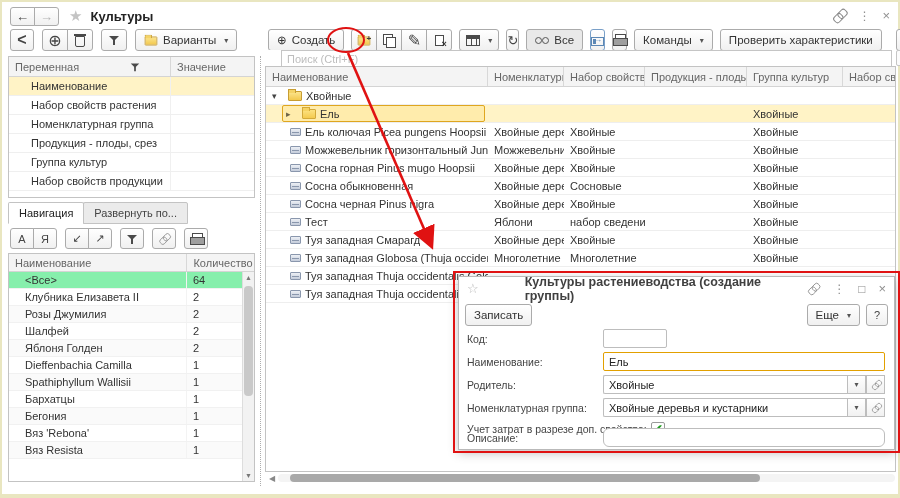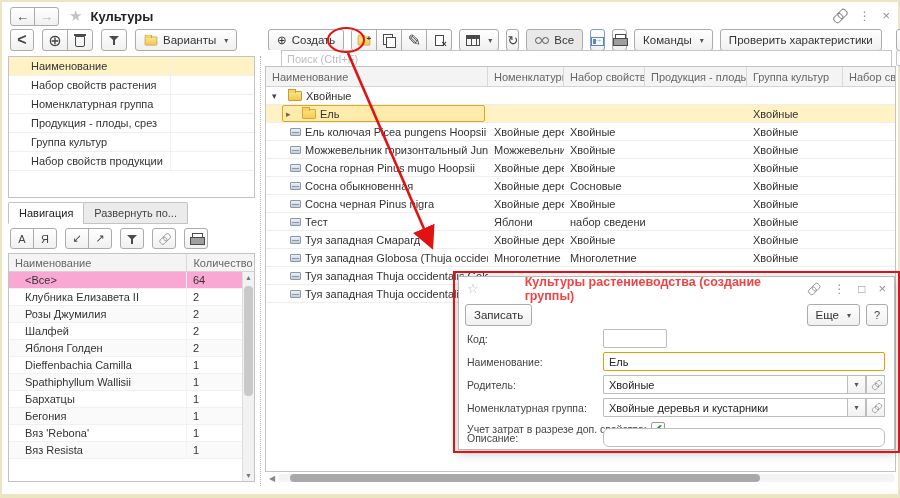--- a/index.html
+++ b/index.html
@@ -81,21 +81,21 @@
   .tab { padding:4px 10px 3px; border:1px solid #C3C3C3; background:#EBEBEB; color:#444; margin-right:-1px; border-radius:2px 2px 0 0; }
   .tab.active { background:#fff; border-bottom-color:#fff; font-weight:normal; color:#222; }
   .nav-tb { position:absolute; left:8px; top:226px; display:flex; gap:8px; align-items:center; }
   .nav-tb .ibtn { width:24px; height:21px; font-size:11px; }
   .navtable { position:absolute; left:6px; top:251px; width:247px; height:229px; border:1px solid #C3C3C3; background:#fff; font-size:11px; overflow:hidden; }
   .nhead { display:flex; height:18px; background:#F4F4F4; border-bottom:1px solid #D4D4D4; color:#666; align-items:center; }
   .nhead .c1 { width:178px; padding-left:6px; border-right:1px solid #D8D8D8; height:100%; display:flex; align-items:center; }
   .nhead .c2 { flex:1; padding-left:5px;text-align:center; }
   .nrow { display:flex; height:17px; align-items:center; border-bottom:1px solid #F1F1F1; color:#333; }
   .nrow:nth-child(odd) { background:#FAFAFA; }
-  .nrow.sel { background:#f9a8d4; }
+  .nrow.sel { background:#86efac; }
   .nrow .c1 { width:178px; height:100%; display:flex; align-items:center; gap:6px; padding-left:10px; border-right:1px solid #F3F3F3; overflow:hidden; white-space:nowrap; }
   .nrow .c2 { flex:1; padding-left:6px; }
   .vscroll { position:absolute; right:0; top:18px; bottom:0; width:12px; background:#F2F2F2; border-left:1px solid #DDDDDD; }
   .vscroll .thumb { position:absolute; left:1px; right:1px; top:14px; height:110px; background:#C9C9C9; border-radius:4px; }
   .vscroll .up, .vscroll .dn { position:absolute; left:0; right:0; height:11px; font-size:7px; color:#777; text-align:center; line-height:11px; }
   .vscroll .up { top:0; } .vscroll .dn { bottom:0; }
 
   .splitter { position:absolute; left:258px; top:54px; bottom:8px; width:1px; border-left:1px dotted #ADADAD; }
 
   
@@ -131,21 +131,21 @@
   .hscroll .larr { width:12px; font-size:8px; color:#888; text-align:center; }
   .hscroll .track { flex:1; height:8px; background:#F4F4F4; border-radius:4px; position:relative; }
   .hscroll .thumb { position:absolute; left:12px; width:470px; top:0; height:8px; background:#A9A9A9; border-radius:4px; }
 
   
   .red-rect { position:absolute; left:451px; top:269px; width:447px; height:182px; border:2.5px solid #E01212; z-index:40; pointer-events:none; }
   .red-ellipse { position:absolute; left:325px; top:25px; width:38px; height:26px; border:2.5px solid #E01212; border-radius:50%; z-index:40; pointer-events:none; }
   .dialog { position:absolute; left:456px; top:274px; width:437px; height:174px; background:#fff; border:1px solid #B9B9B9; box-shadow:0 3px 10px rgba(0,0,0,.25); z-index:30; font-size:11px; }
   .dtitle { position:absolute; left:0; top:0; right:0; height:23px; display:flex; align-items:center; padding:0 8px; }
   .dtitle .star { color:#B9B9B9; font-size:13px; margin-right:7px; }
-  .dtitle .txt { font-size:12.5px; font-weight:bold; color:#ef4444;padding-left:39px; }
+  .dtitle .txt { font-size:12.5px; font-weight:bold; color:#404040;padding-left:39px; }
   .dtitle .dicons { margin-left:auto; display:flex; gap:13px; align-items:center; color:#8F8F8F; font-size:12px; }
   .dbtns { position:absolute; left:6px; right:6px; top:26px; height:24px; display:flex; gap:6px; align-items:center; }
   .btn-primary { height:22px; padding:0 10px; background:linear-gradient(#FFE073,#FFD042); border:1px solid #D9B22A; border-radius:3px; font-size:11.5px; font-weight:bold; color:#4A3A00; display:inline-flex; align-items:center; }
   .dbtns .spacer { flex:1; }
   .drow { position:absolute; left:8px; right:9px; height:19px; display:flex; align-items:center; }
   .drow .lbl { width:136px; flex:none; color:#444; font-size:10.5px; }
   .drow .inp { height:19px; border:1px solid #BDBDBD; border-radius:2px; font-size:11px; color:#222; display:flex; align-items:center; padding:0 5px; background:#fff; }
   .drow .inp.hl { border:1px solid #E2A000; border-radius:2px; }
   .combo { flex:1; display:flex; }
   .combo .inp { flex:1; border-right:none; border-radius:2px 0 0 2px; }
@@ -224,20 +224,27 @@
         <span class="caret">▾</span>
       </span>
     <span class="btn">
         <span>Проверить характеристики</span>
       </span>
     <span class="spacer"></span>
     <span class="btn"></span>
   </div>
 
   <div class="params">
+    <div class="phead">
+      <span class="c1">
+          <span>Переменная</span>
+        </span>
+      <span class="funnel-pos ic icon-funnel" style="transform:scale(.85);"></span>
+      <span class="c2"><span>Значение</span></span>
+    </div>
     <div>
 
         <div class="prow sel">
           <span class="c1">
             <span>Наименование</span>
           </span>
           <span class="c2"></span>
         </div>
 
         <div class="prow">

